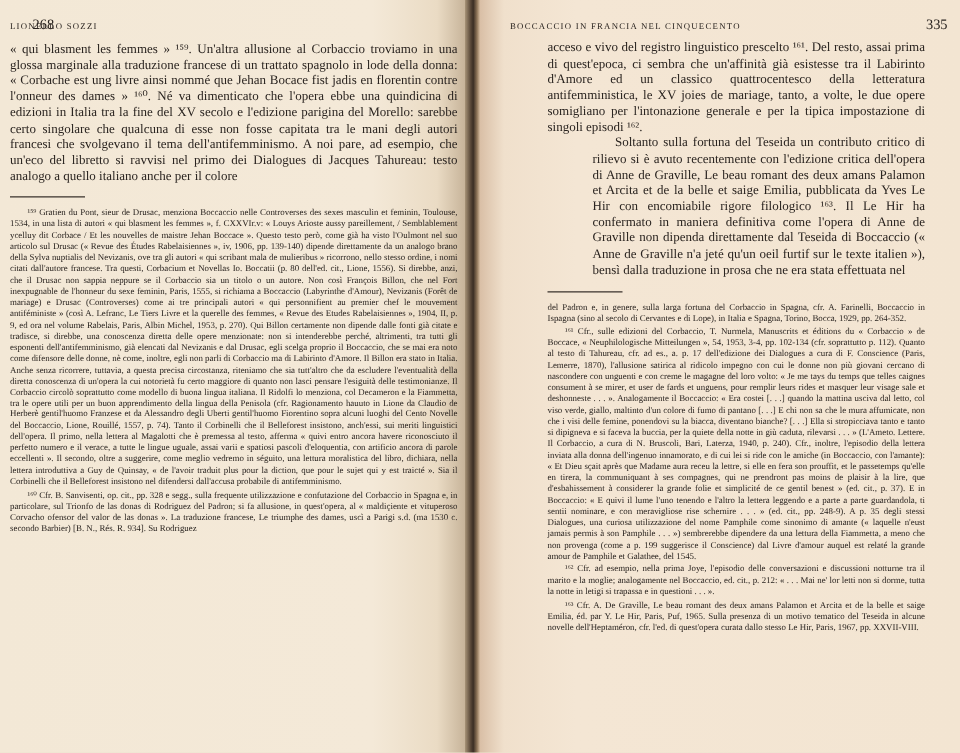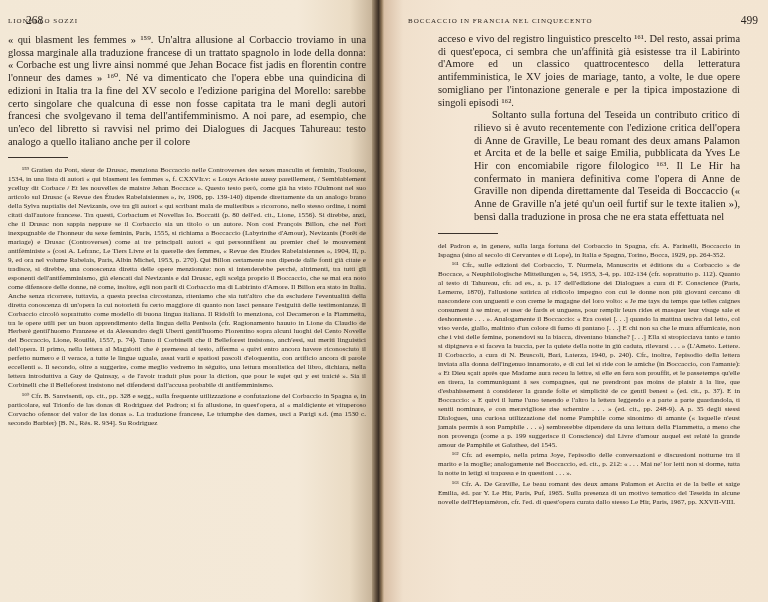--- a/index.html
+++ b/index.html
@@ -42,21 +42,21 @@
       <p>¹⁵⁹ Gratien du Pont, sieur de Drusac, menziona Boccaccio nelle Controverses des sexes masculin et feminin, Toulouse, 1534, in una lista di autori « qui blasment les femmes », f. CXXVIr.v: « Louys Arioste aussy pareillement, / Semblablement ycelluy dit Corbace / Et les nouvelles de maistre Jehan Boccace ». Questo testo però, come già ha visto l'Oulmont nel suo articolo sul Drusac (« Revue des Études Rabelaisiennes », iv, 1906, pp. 139-140) dipende direttamente da un analogo brano della Sylva nuptialis del Nevizanis, ove tra gli autori « qui scribant mala de mulieribus » ricorrono, nello stesso ordine, i nomi citati dall'autore francese. Tra questi, Corbacium et Novellas Io. Boccatii (p. 80 dell'ed. cit., Lione, 1556). Si direbbe, anzi, che il Drusac non sappia neppure se il Corbaccio sia un titolo o un autore. Non così François Billon, che nel Fort inexpugnable de l'honneur du sexe feminin, Paris, 1555, si richiama a Boccaccio (Labyrinthe d'Amour), Nevizanis (Forêt de mariage) e Drusac (Controverses) come ai tre principali autori « qui personnifient au premier chef le mouvement antiféministe » (così A. Lefranc, Le Tiers Livre et la querelle des femmes, « Revue des Etudes Rabelaisiennes », 1904, II, p. 9, ed ora nel volume Rabelais, Paris, Albin Michel, 1953, p. 270). Qui Billon certamente non dipende dalle fonti già citate e tradisce, si direbbe, una conoscenza diretta delle opere menzionate: non si intenderebbe perché, altrimenti, tra tutti gli esponenti dell'antifemminismo, già elencati dal Nevizanis e dal Drusac, egli scelga proprio il Boccaccio, che se mai era noto come difensore delle donne, nè come, inoltre, egli non parli di Corbaccio ma di Labirinto d'Amore. Il Billon era stato in Italia. Anche senza ricorrere, tuttavia, a questa precisa circostanza, riteniamo che sia tutt'altro che da escludere l'eventualità della diretta conoscenza di un'opera la cui notorietà fu certo maggiore di quanto non lasci pensare l'esiguità delle testimonianze. Il Corbaccio circolò soprattutto come modello di buona lingua italiana. Il Ridolfi lo menziona, col Decameron e la Fiammetta, tra le opere utili per un buon apprendimento della lingua della Penisola (cfr. Ragionamento hauuto in Lione da Claudio de Herberè gentil'huomo Franzese et da Alessandro degli Uberti gentil'huomo Fiorentino sopra alcuni luoghi del Cento Novelle del Boccaccio, Lione, Rouillé, 1557, p. 74). Tanto il Corbinelli che il Belleforest insistono, anch'essi, sui meriti linguistici dell'opera. Il primo, nella lettera al Magalotti che è premessa al testo, afferma « quivi entro ancora havere riconosciuto il perfetto numero e il verace, a tutte le lingue uguale, assai varii e spatiosi pascoli d'eloquentia, con artificio ancora di parole eccellenti ». Il secondo, oltre a suggerire, come meglio vedremo in séguito, una lettura moralistica del libro, dichiara, nella lettera introduttiva a Guy de Quinsay, « de l'avoir traduit plus pour la diction, que pour le sujet qui y est traicté ». Sia il Corbinelli che il Belleforest insistono nel difendersi dall'accusa probabile di antifemminismo.</p>
       <p>¹⁶⁰ Cfr. B. Sanvisenti, op. cit., pp. 328 e segg., sulla frequente utilizzazione e confutazione del Corbaccio in Spagna e, in particolare, sul Trionfo de las donas di Rodriguez del Padron; si fa allusione, in quest'opera, al « maldiçiente et vituperoso Corvacho ofensor del valor de las donas ». La traduzione francese, Le triumphe des dames, uscì a Parigi s.d. (ma 1530 c. secondo Barbier) [B. N., Rés. R. 934]. Su Rodriguez</p>
     </div>
   </div>
 </div>
 
 <div class="gutter"></div>
 
 <div class="page right">
   <div class="runhead">
-    <span class="pagenum">499</span>
+    <span class="pagenum">335</span>
     <span class="runtitle">BOCCACCIO IN FRANCIA NEL CINQUECENTO</span>
   </div>
   <div class="body">
     <p>acceso e vivo del registro linguistico prescelto ¹⁶¹. Del resto, assai prima di quest'epoca, ci sembra che un'affinità già esistesse tra il Labirinto d'Amore ed un classico quattrocentesco della letteratura antifemministica, le XV joies de mariage, tanto, a volte, le due opere somigliano per l'intonazione generale e per la tipica impostazione di singoli episodi ¹⁶².</p>
     <p class="indent">Soltanto sulla fortuna del Teseida un contributo critico di rilievo si è avuto recentemente con l'edizione critica dell'opera di Anne de Graville, Le beau romant des deux amans Palamon et Arcita et de la belle et saige Emilia, pubblicata da Yves Le Hir con encomiabile rigore filologico ¹⁶³. Il Le Hir ha confermato in maniera definitiva come l'opera di Anne de Graville non dipenda direttamente dal Teseida di Boccaccio (« Anne de Graville n'a jeté qu'un oeil furtif sur le texte italien »), bensì dalla traduzione in prosa che ne era stata effettuata nel</p>
     <div class="rule"></div>
     <div class="notes">
       <p class="cont">del Padron e, in genere, sulla larga fortuna del Corbaccio in Spagna, cfr. A. Farinelli, Boccaccio in Ispagna (sino al secolo di Cervantes e di Lope), in Italia e Spagna, Torino, Bocca, 1929, pp. 264-352.</p>
       <p>¹⁶¹ Cfr., sulle edizioni del Corbaccio, T. Nurmela, Manuscrits et éditions du « Corbaccio » de Boccace, « Neuphilologische Mitteilungen », 54, 1953, 3-4, pp. 102-134 (cfr. soprattutto p. 112). Quanto al testo di Tahureau, cfr. ad es., a. p. 17 dell'edizione dei Dialogues a cura di F. Conscience (Paris, Lemerre, 1870), l'allusione satirica al ridicolo impegno con cui le donne non più giovani cercano di nascondere con unguenti e con creme le magagne del loro volto: « Je me tays du temps que telles caignes consument à se mirer, et user de fards et unguens, pour remplir leurs rides et masquer leur visage sale et deshonneste . . . ». Analogamente il Boccaccio: « Era costei [. . .] quando la mattina usciva dal letto, col viso verde, giallo, maltinto d'un colore di fumo di pantano [. . .] E chi non sa che le mura affumicate, non che i visi delle femine, ponendovi su la biacca, diventano bianche? [. . .] Ella si stropicciava tanto e tanto si dipigneva e si faceva la buccia, per la quiete della notte in giù caduta, rilevarsi . . . » (L'Ameto. Lettere. Il Corbaccio, a cura di N. Bruscoli, Bari, Laterza, 1940, p. 240). Cfr., inoltre, l'episodio della lettera inviata alla donna dell'ingenuo innamorato, e di cui lei si ride con le amiche (in Boccaccio, con l'amante): « Et Dieu sçait après que Madame aura receu la lettre, si elle en fera son prouffit, et le passetemps qu'elle en tirera, la communiquant à ses compagnes, qui ne prendront pas moins de plaisir à la lire, que d'esbahissement à considerer la grande folie et simplicité de ce gentil benest » (ed. cit., p. 37). E in Boccaccio: « E quivi il lume l'uno tenendo e l'altro la lettera leggendo e a parte a parte guardandola, ti sentii nominare, e con meravigliose rise schernire . . . » (ed. cit., pp. 248-9). A p. 35 degli stessi Dialogues, una curiosa utilizzazione del nome Pamphile come sinonimo di amante (« laquelle n'eust jamais permis à son Pamphile . . . ») sembrerebbe dipendere da una lettura della Fiammetta, a meno che non provenga (come a p. 199 suggerisce il Conscience) dal Livre d'amour auquel est relaté la grande amour de Pamphile et Galathee, del 1545.</p>
       <p>¹⁶² Cfr. ad esempio, nella prima Joye, l'episodio delle conversazioni e discussioni notturne tra il marito e la moglie; analogamente nel Boccaccio, ed. cit., p. 212: « . . . Mai ne' lor letti non si dorme, tutta la notte in letigi si trapassa e in questioni . . . ».</p>

